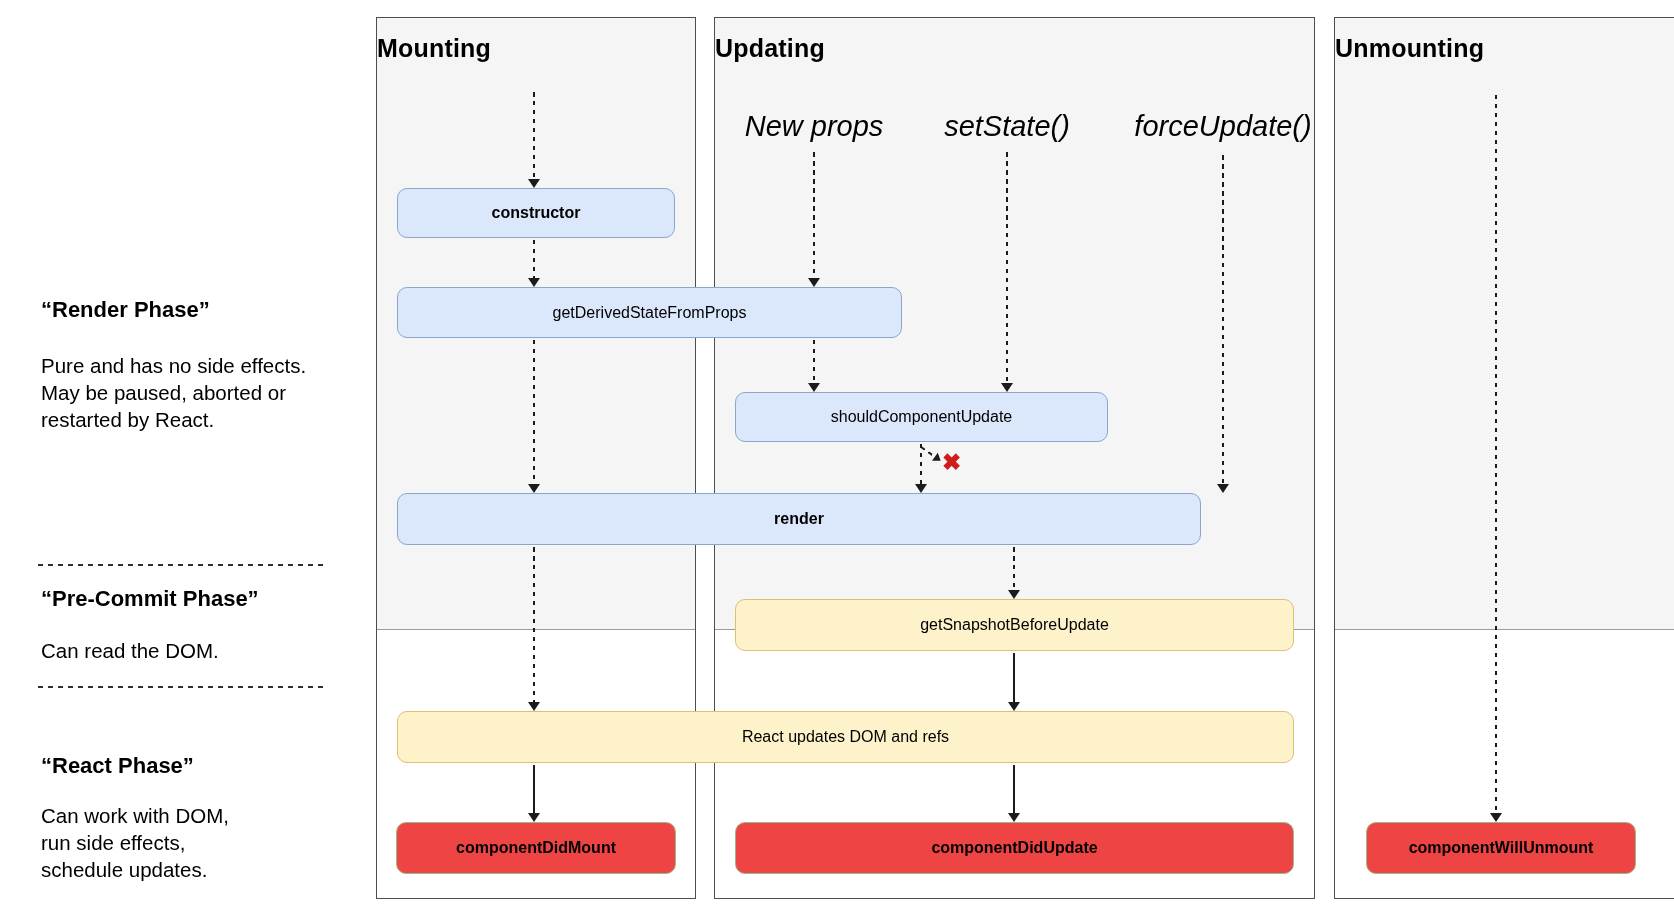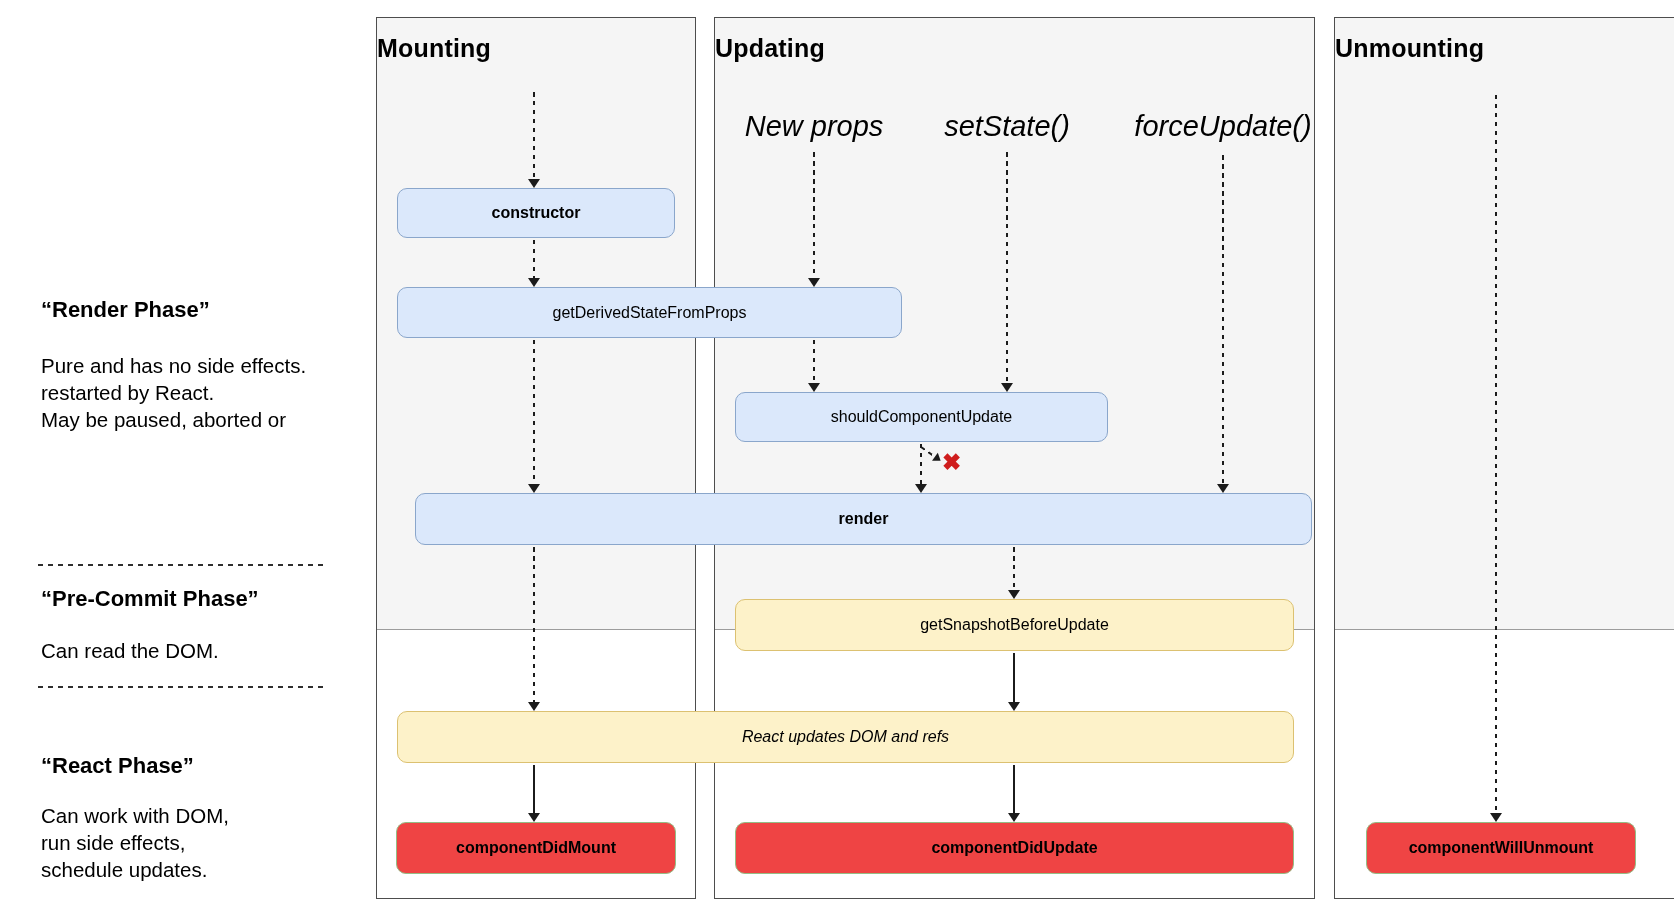--- a/index.html
+++ b/index.html
@@ -18,21 +18,21 @@
   .divider{position:absolute;left:38px;width:287px;height:2px;
            background:repeating-linear-gradient(to right,#2e2e2e 0 5px,transparent 5px 10px);}
 
   
   .node{position:absolute;box-sizing:border-box;border-radius:10px;border:1.5px solid;
         display:flex;align-items:center;justify-content:center;font-size:16px;z-index:5;}
   .node.blue{background:#dbe8fb;border-color:#8aa6cb;}
   .node.yellow{background:#fdf2c9;border-color:#dcc171;}
   .node.green{background:#ef4444;border-color:#94bd85;}
   .node.bold{font-weight:bold;}
-  .node.italic{font-style:italic;}
+  .node.italic{}
 
   
   .trigger{position:absolute;top:110px;transform:translateX(-50%);font-size:29px;font-style:italic;white-space:nowrap;}
 
   
   .varrow{position:absolute;width:14px;margin-left:-7px;z-index:3;}
   .varrow .ln{position:absolute;left:6px;top:0;bottom:6px;width:2px;
               background:repeating-linear-gradient(to bottom,#1b1b1b 0 4.5px,transparent 4.5px 9px);}
   .varrow.solid .ln{background:#1b1b1b;}
   .varrow .hd{position:absolute;bottom:0;left:1px;width:0;height:0;
@@ -43,22 +43,22 @@
   .stopx{position:absolute;font-size:23px;font-weight:bold;color:#cf1d1d;line-height:24px;z-index:6;}
 </style>
 </head>
 <body>
 
 <div class="stage">
 
   <div class="sideblock side-head" style="top:297px">“Render Phase”</div>
   <div class="sideblock side-body" style="top:352px">
     <div>Pure and has no side effects.</div>
+    <div>May be paused, aborted or</div>
     <div>restarted by React.</div>
-    <div>May be paused, aborted or</div>
   </div>
 
   <div class="divider" style="top:564px"></div>
 
   <div class="sideblock side-head" style="top:586px">“Pre-Commit Phase”</div>
   <div class="sideblock side-body" style="top:637px">
     <div>Can read the DOM.</div>
   </div>
 
   <div class="divider" style="top:686px"></div>
@@ -149,20 +149,20 @@
     </div>
 
   <div class="varrow" style="left:1496px;top:95px;height:727px">
       <i class="ln"></i>
       <b class="hd"></b>
     </div>
 
   <div class="node blue bold" style="left:397px;top:188px;width:278px;height:50px">constructor</div>
   <div class="node blue" style="left:397px;top:287px;width:505px;height:51px">getDerivedStateFromProps</div>
   <div class="node blue" style="left:735px;top:392px;width:373px;height:50px">shouldComponentUpdate</div>
-  <div class="node blue bold" style="left:415px;top:493px;width:897px;height:52px">render</div>
+  <div class="node blue bold" style="left:397px;top:493px;width:804px;height:52px">render</div>
   <div class="node yellow" style="left:735px;top:599px;width:559px;height:52px">getSnapshotBeforeUpdate</div>
   <div class="node yellow italic" style="left:397px;top:711px;width:897px;height:52px">React updates DOM and refs</div>
   <div class="node green bold" style="left:396px;top:822px;width:280px;height:52px">componentDidMount</div>
   <div class="node green bold" style="left:735px;top:822px;width:559px;height:52px">componentDidUpdate</div>
   <div class="node green bold" style="left:1366px;top:822px;width:270px;height:52px">componentWillUnmount</div>
 
 </div>
 
 </body></html>

